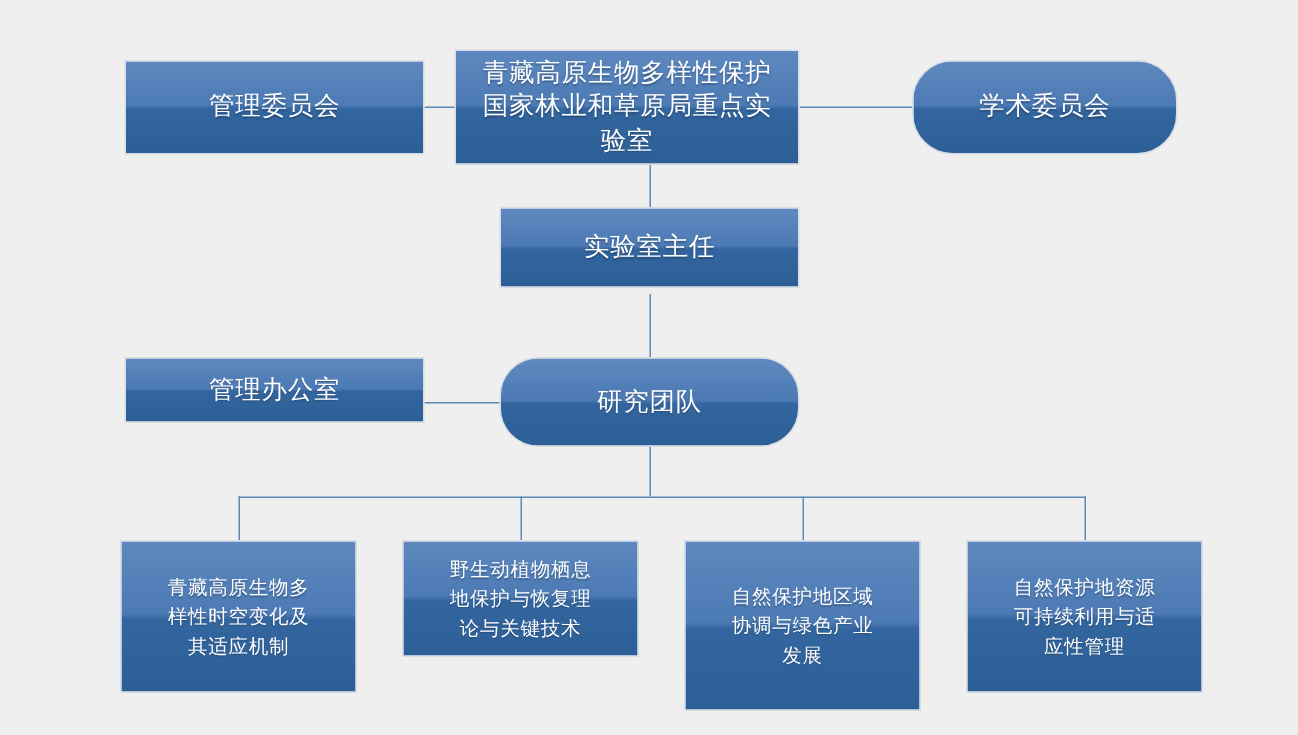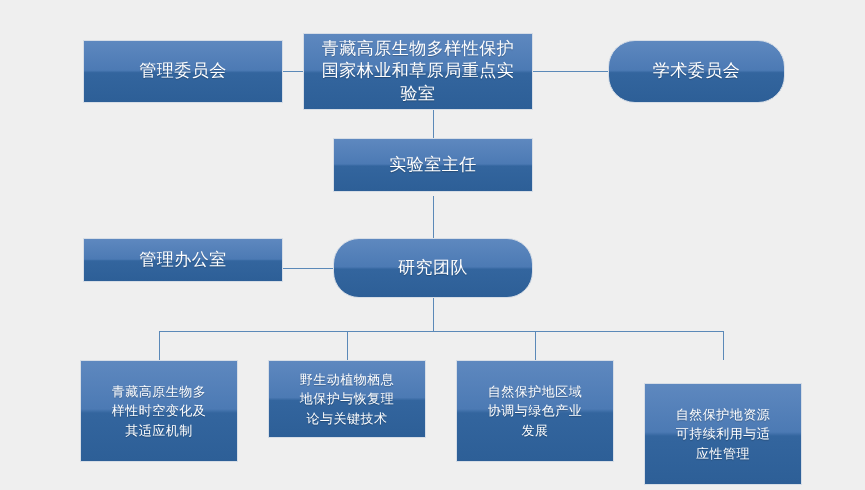--- a/index.html
+++ b/index.html
@@ -104,25 +104,25 @@
 样性时空变化及
 其适应机制</span>
   </div>
 
   <div class="node small" style="left:268px; top:360px; width:158px; height:78px;">
     <span class="node-inner">野生动植物栖息
 地保护与恢复理
 论与关键技术</span>
   </div>
 
-  <div class="node small" style="left:456px; top:360px; width:158px; height:102px;">
+  <div class="node small" style="left:456px; top:360px; width:158px; height:114px;">
     <span class="node-inner">自然保护地区域
 协调与绿色产业
 发展</span>
   </div>
 
-  <div class="node small" style="left:644px; top:360px; width:158px; height:102px;margin-top:23px;">
+  <div class="node small" style="left:644px; top:360px; width:158px; height:102px;">
     <span class="node-inner">自然保护地资源
 可持续利用与适
 应性管理</span>
   </div>
 
 </div>
 
 </body></html>

